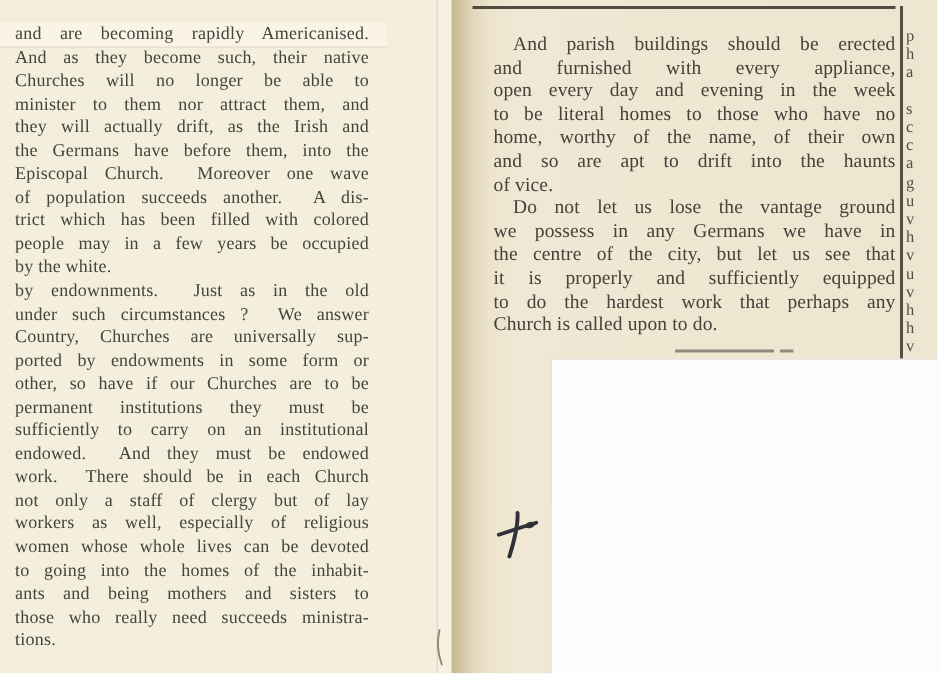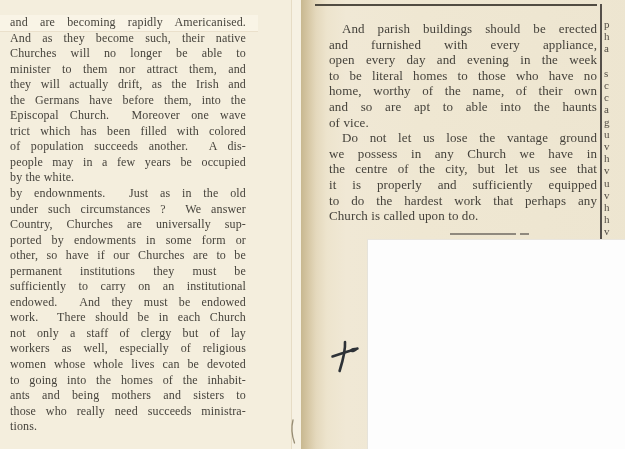--- a/index.html
+++ b/index.html
@@ -85,22 +85,22 @@
   <div class="left-page">
     <div class="highlight-band"></div>
     <div class="lcol">
       <div class="line">and are becoming rapidly Americanised.</div>
       <div class="line">And as they become such, their native</div>
       <div class="line">Churches will no longer be able to</div>
       <div class="line">minister to them nor attract them, and</div>
       <div class="line">they will actually drift, as the Irish and</div>
       <div class="line">the Germans have before them, into the</div>
       <div class="line">Episcopal Church.  Moreover one wave</div>
+      <div class="line">of population succeeds another.  A dis-</div>
       <div class="line">trict which has been filled with colored</div>
-      <div class="line">of population succeeds another.  A dis-</div>
       <div class="line">people may in a few years be occupied</div>
       <div class="line plast">by the white.</div>
       <div class="line">by endownments.  Just as in the old</div>
       <div class="line">under such circumstances ?  We answer</div>
       <div class="line">Country, Churches are universally sup-</div>
       <div class="line">ported by endowments in some form or</div>
       <div class="line">other, so have if our Churches are to be</div>
       <div class="line">permanent institutions they must be</div>
       <div class="line">sufficiently to carry on an institutional</div>
       <div class="line">endowed.  And they must be endowed</div>
@@ -117,24 +117,24 @@
   </div>
 
   <div class="right-page">
     <div class="top-rule"></div>
     <div class="rcol">
       <div class="line pstart">And parish buildings should be erected</div>
       <div class="line">and furnished with every appliance,</div>
       <div class="line">open every day and evening in the week</div>
       <div class="line">to be literal homes to those who have no</div>
       <div class="line">home, worthy of the name, of their own</div>
-      <div class="line">and so are apt to able into the haunts</div>
+      <div class="line">and so are apt to drift into the haunts</div>
       <div class="line plast">of vice.</div>
       <div class="line pstart">Do not let us lose the vantage ground</div>
-      <div class="line">we possess in any Church we have in</div>
+      <div class="line">we possess in any Germans we have in</div>
       <div class="line">the centre of the city, but let us see that</div>
       <div class="line">it is properly and sufficiently equipped</div>
       <div class="line">to do the hardest work that perhaps any</div>
       <div class="line plast">Church is called upon to do.</div>
     </div>
     <div class="divider">
       <div class="seg main"></div>
       <div class="seg dash"></div>
     </div>
     <div class="column-rule"></div>

